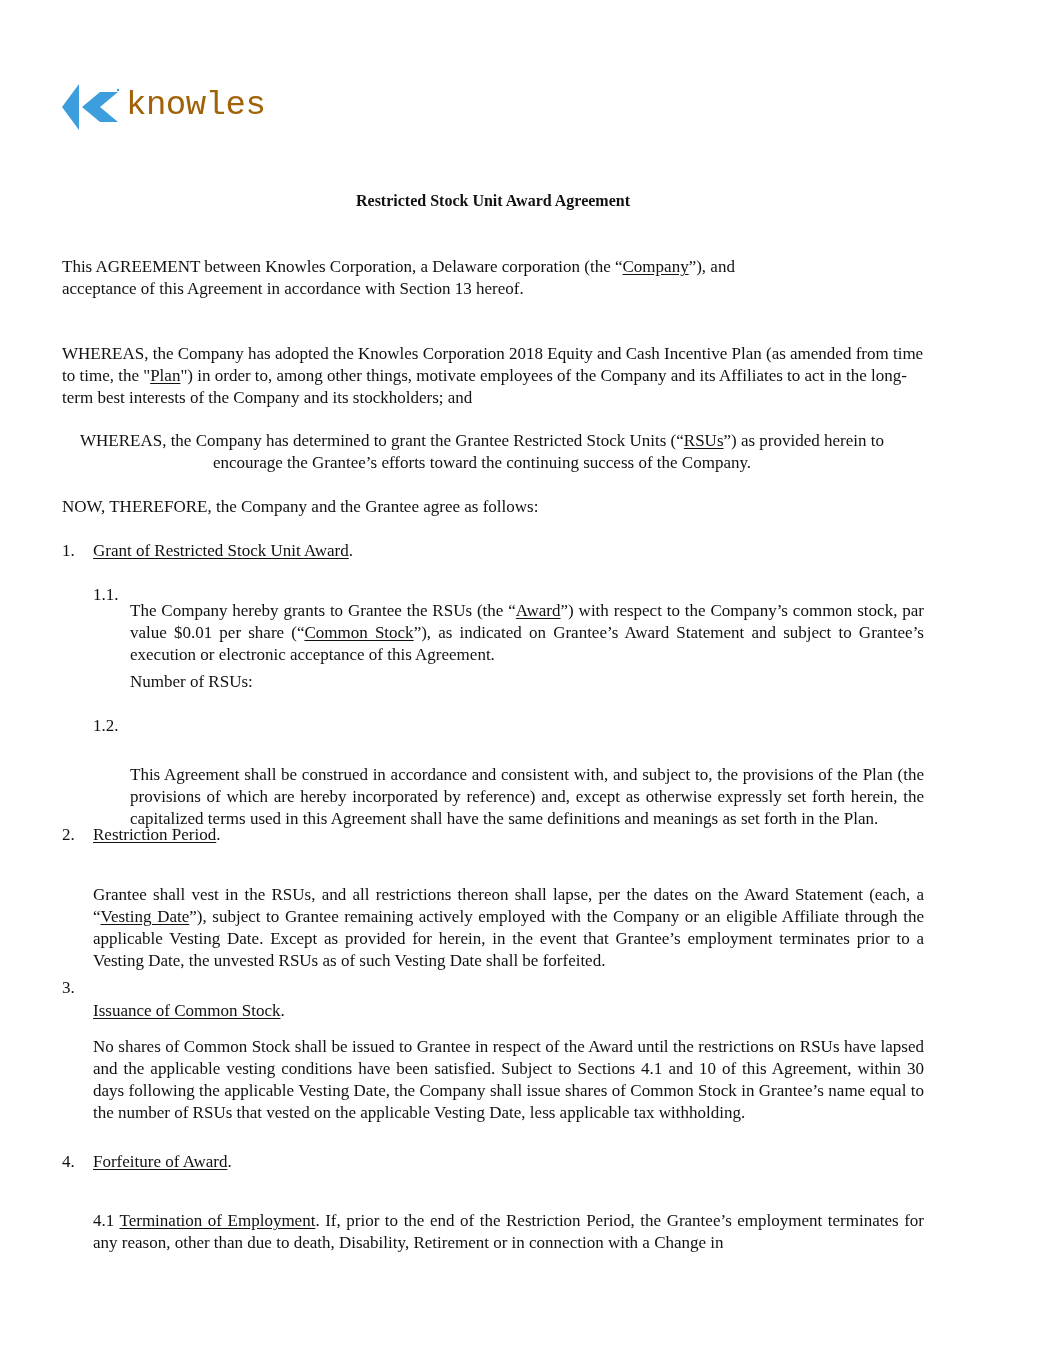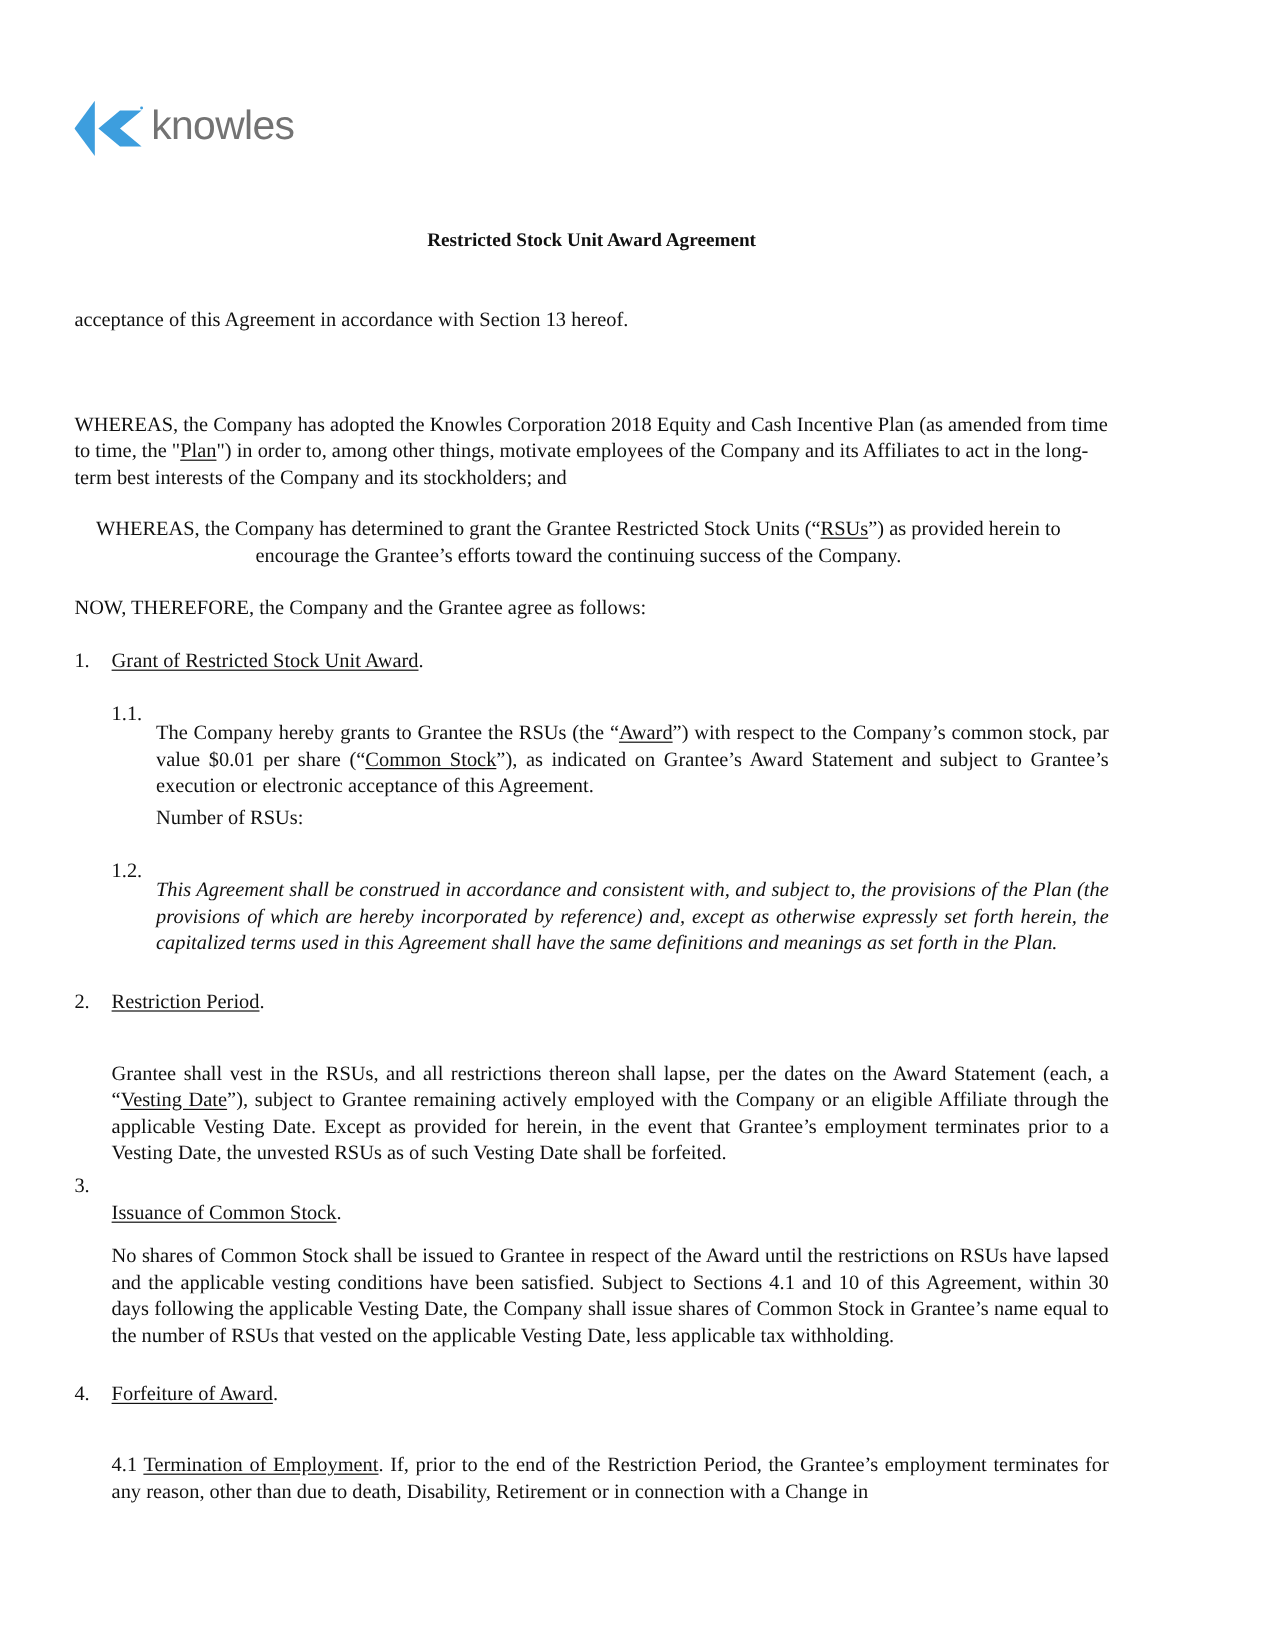--- a/index.html
+++ b/index.html
@@ -6,22 +6,22 @@
   body {
     width: 1055px; height: 1365px; position: relative; overflow: hidden;
     font-family: "Liberation Serif", "DejaVu Serif", serif;
     color: #111111;
     font-size: 17px;
     line-height: 22px;
   }
   .logo { position: absolute; left: 62px; top: 84px; height: 46px; display: flex; align-items: center; }
   .logo svg { display: block; }
   .logo-text {
-    font-family: Liberation Sans, sans-serif;
-    font-size: 34px; color: #737373; margin-left: 6px; letter-spacing: -0.5px;
+    font-family: Liberation Mono, monospace;
+    font-size: 34px; color: #a16207; margin-left: 6px; letter-spacing: -0.5px;
     position: relative; top: -2px;
   }
   .title {
     position: absolute; left: 0; width: 986px; top: 185px; text-align: center;
     font-weight: bold; font-size: 16px; line-height: 32px;
   }
   .p { position: absolute; margin: 0; }
   .full { left: 62px; width: 862px; }
   .ind { left: 93px; width: 831px; }
   .ind2 { left: 130px; width: 794px; }
@@ -38,39 +38,42 @@
     <polygon points="0,23 17,0 17,46" fill="#3d9ede"></polygon>
     <polygon points="20,23 38,8 56,8 38,23 56,38 38,38" fill="#3d9ede"></polygon>
     <circle cx="56" cy="6" r="1.2" fill="#3d9ede"></circle>
   </svg>
   <span class="logo-text">knowles</span>
 </div>
 
 <div class="title">Restricted Stock Unit Award Agreement</div>
 
 <div class="p full" style="top:256px;">
+  <div>
+    <span>This AGREEMENT between Knowles Corporation, a Delaware corporation (the “</span><u>Company</u><span>”), and</span>
+  </div>
   <div>acceptance of this Agreement in accordance with Section 13 hereof.</div>
 </div>
 
 <div class="p full" style="top:343px; width:866px;"><span> WHEREAS, the Company has adopted the Knowles Corporation 2018 Equity and Cash Incentive Plan (as amended from time to time, the "</span><u>Plan</u><span>") in order to, among other things, motivate employees of the Company and its Affiliates to act in the long-term best interests of the Company and its stockholders; and</span></div>
 
 <div class="p full" style="top:430px; width:840px;text-align:center;"><span>WHEREAS, the Company has determined to grant the Grantee Restricted Stock Units (“</span><u>RSUs</u><span>”) as provided herein to encourage the Grantee’s efforts toward the continuing success of the Company.</span></div>
 
 <div class="p full" style="top:496px;">NOW, THEREFORE, the Company and the Grantee agree as follows:</div>
 
 <div class="num" style="left:62px; top:540px;">1.</div>
 <div class="p ind" style="top:540px;"><u>Grant of Restricted Stock Unit Award</u><span>.</span></div>
 
 <div class="num" style="left:93px; top:584px;">1.1.</div>
 <div class="p ind2 justify" style="top:584px;"><span>The Company hereby grants to Grantee the RSUs (the “</span><u>Award</u><span>”) with respect to the Company’s common stock, par value $0.01 per share (“</span><u>Common Stock</u><span>”), as indicated on Grantee’s Award Statement and subject to Grantee’s execution or electronic acceptance of this Agreement.</span></div>
 
 <div class="p ind2" style="top:671px;">Number of RSUs:</div>
 
 <div class="num" style="left:93px; top:715px;">1.2.</div>
-<div class="p ind2 justify" style="top:715px;font-style:italic;">This Agreement shall be construed in accordance and consistent with, and subject to, the provisions of the Plan (the provisions of which are hereby incorporated by reference) and, except as otherwise expressly set forth herein, the capitalized terms used in this Agreement shall have the same definitions and meanings as set forth in the Plan.</div>
+<div class="p ind2 justify" style="top:748px;">This Agreement shall be construed in accordance and consistent with, and subject to, the provisions of the Plan (the provisions of which are hereby incorporated by reference) and, except as otherwise expressly set forth herein, the capitalized terms used in this Agreement shall have the same definitions and meanings as set forth in the Plan.</div>
 
 <div class="num" style="left:62px; top:824px;">2.</div>
 <div class="p ind" style="top:824px;"><u>Restriction Period</u><span>.</span></div>
 <div class="p ind justify" style="top:868px;"><span>Grantee shall vest in the RSUs, and all restrictions thereon shall lapse, per the dates on the Award Statement (each, a “</span><u>Vesting Date</u><span>”), subject to Grantee remaining actively employed with the Company or an eligible Affiliate through the applicable Vesting Date. Except as provided for herein, in the event that Grantee’s employment terminates prior to a Vesting Date, the unvested RSUs as of such Vesting Date shall be forfeited.</span></div>
 
 <div class="num" style="left:62px; top:977px;">3.</div>
 <div class="p ind" style="top:1000px;"><u>Issuance of Common Stock</u><span>.</span></div>
 <div class="p ind justify" style="top:1020px;">No shares of Common Stock shall be issued to Grantee in respect of the Award until the restrictions on RSUs have lapsed and the applicable vesting conditions have been satisfied.  Subject to Sections 4.1 and 10 of this Agreement, within 30 days following the applicable Vesting Date, the Company shall issue shares of Common Stock in Grantee’s name equal to the number of RSUs that vested on the applicable Vesting Date, less applicable tax withholding.</div>
 
 <div class="num" style="left:62px; top:1151px;">4.</div>

